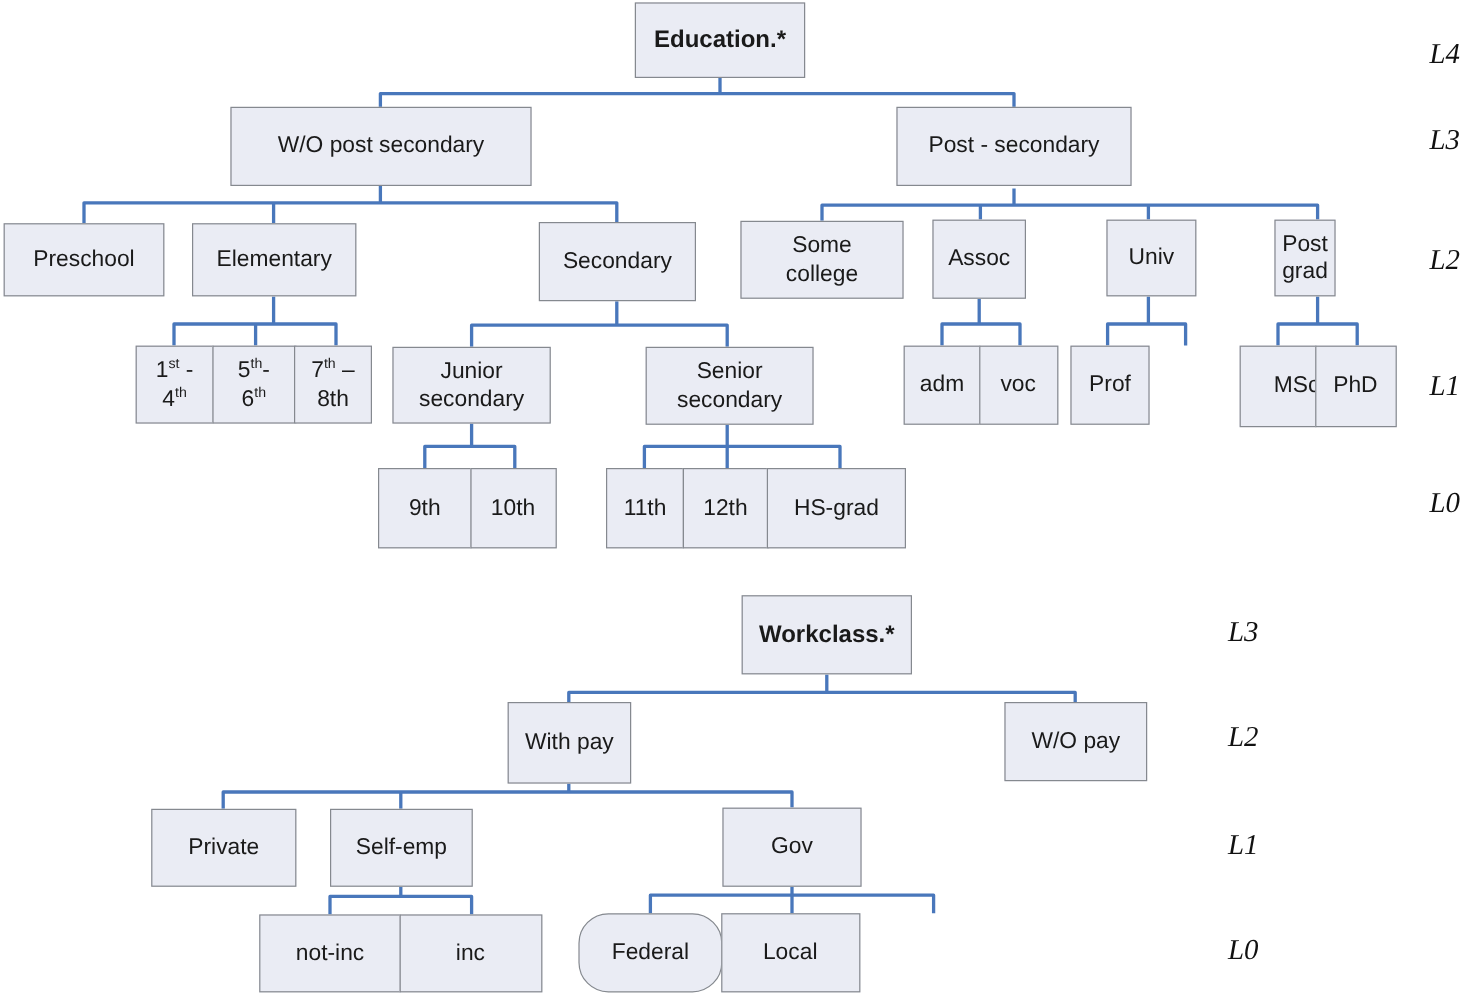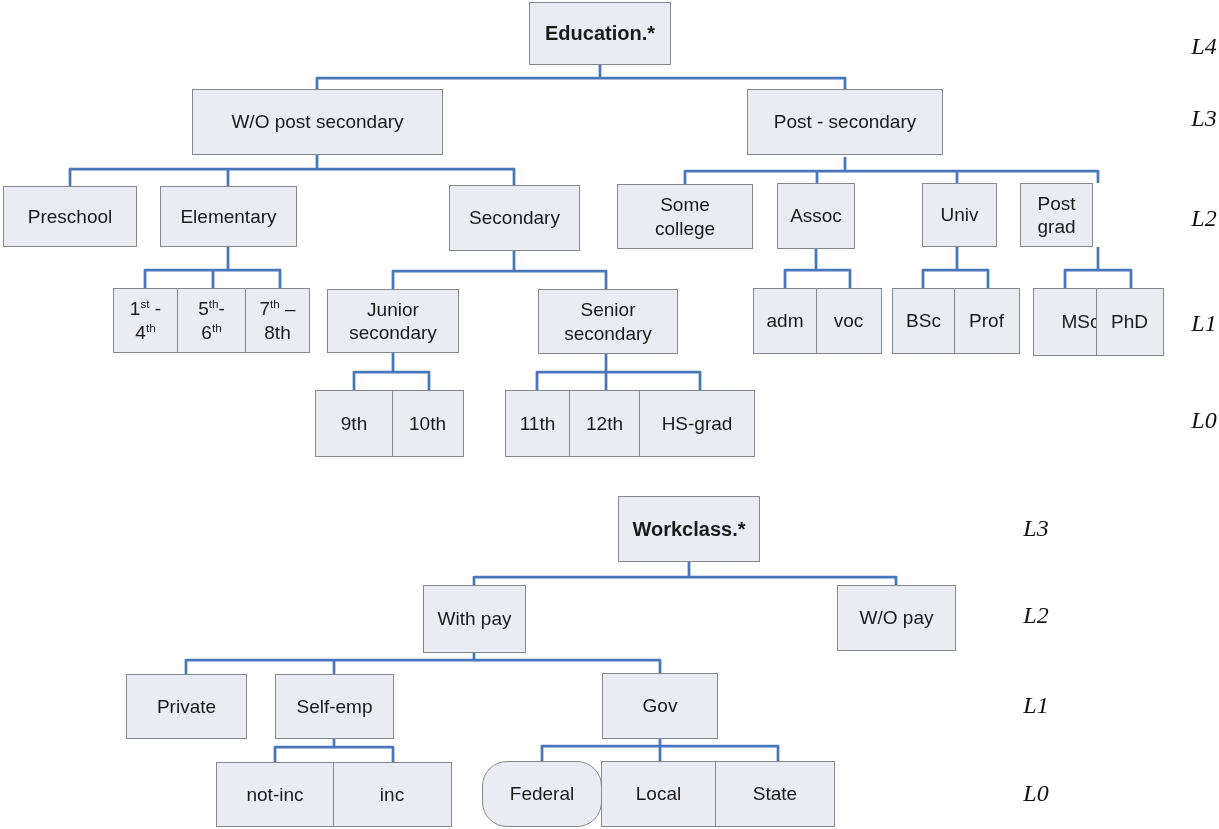--- a/index.html
+++ b/index.html
@@ -74,21 +74,21 @@
   <div class="node" style="left:617px; top:184px; width:136px; height:65px;">
     <span class="txt">Some
 college</span>
   </div>
   <div class="node" style="left:777px; top:183px; width:78px; height:66px;">
     <span class="txt">Assoc</span>
   </div>
   <div class="node" style="left:922px; top:183px; width:75px; height:64px;">
     <span class="txt">Univ</span>
   </div>
-  <div class="node" style="left:1020px; top:183px; width:73px; height:64px;">
+  <div class="node" style="left:1062px; top:183px; width:51px; height:64px;">
     <span class="txt">Post
 grad</span>
   </div>
 
   <div class="grp" style="left:113px; top:288px; height:65px;">
     <div class="node cell" style="width:65px;">
       <span class="txt"><span>1</span><sup>st</sup><span> -</span><br><span>4</span><sup>th</sup><span></span></span>
     </div>
     <div class="node cell" style="width:70px;">
       <span class="txt"><span>5</span><sup>th</sup><span>-</span><br><span>6</span><sup>th</sup><span></span></span>
@@ -110,23 +110,20 @@
   <div class="grp" style="left:753px; top:288px; height:66px;">
     <div class="node cell" style="width:64px;">
       <span class="txt">adm</span>
     </div>
     <div class="node cell" style="width:66px;">
       <span class="txt">voc</span>
     </div>
   </div>
 
   <div class="grp" style="left:892px; top:288px; height:66px;">
-    <div class="node cell" style="width:63px;">
-      <span class="txt">BSc</span>
-    </div>
     <div class="node cell" style="width:66px;">
       <span class="txt">Prof</span>
     </div>
   </div>
 
   <div class="grp" style="left:1033px; top:288px; height:68px;">
     <div class="node cell" style="width:64px;padding-left:31px;">
       <span class="txt">MSc</span>
     </div>
     <div class="node cell" style="width:68px;">
@@ -191,23 +188,20 @@
     </div>
   </div>
 
   <div class="grp" style="left:482px; top:761px; height:66px;">
     <div class="node cell" style="width:120px;border-radius:25px;">
       <span class="txt">Federal</span>
     </div>
     <div class="node cell" style="width:116px;">
       <span class="txt">Local</span>
     </div>
-    <div class="node cell" style="width:120px;">
-      <span class="txt">State</span>
-    </div>
   </div>
 
   <span class="lvl" style="left:1036px; top:528px;">L3</span>
   <span class="lvl" style="left:1036px; top:615px;">L2</span>
   <span class="lvl" style="left:1036px; top:705px;">L1</span>
   <span class="lvl" style="left:1036px; top:793px;">L0</span>
 
 </div>
 
 </body></html>

